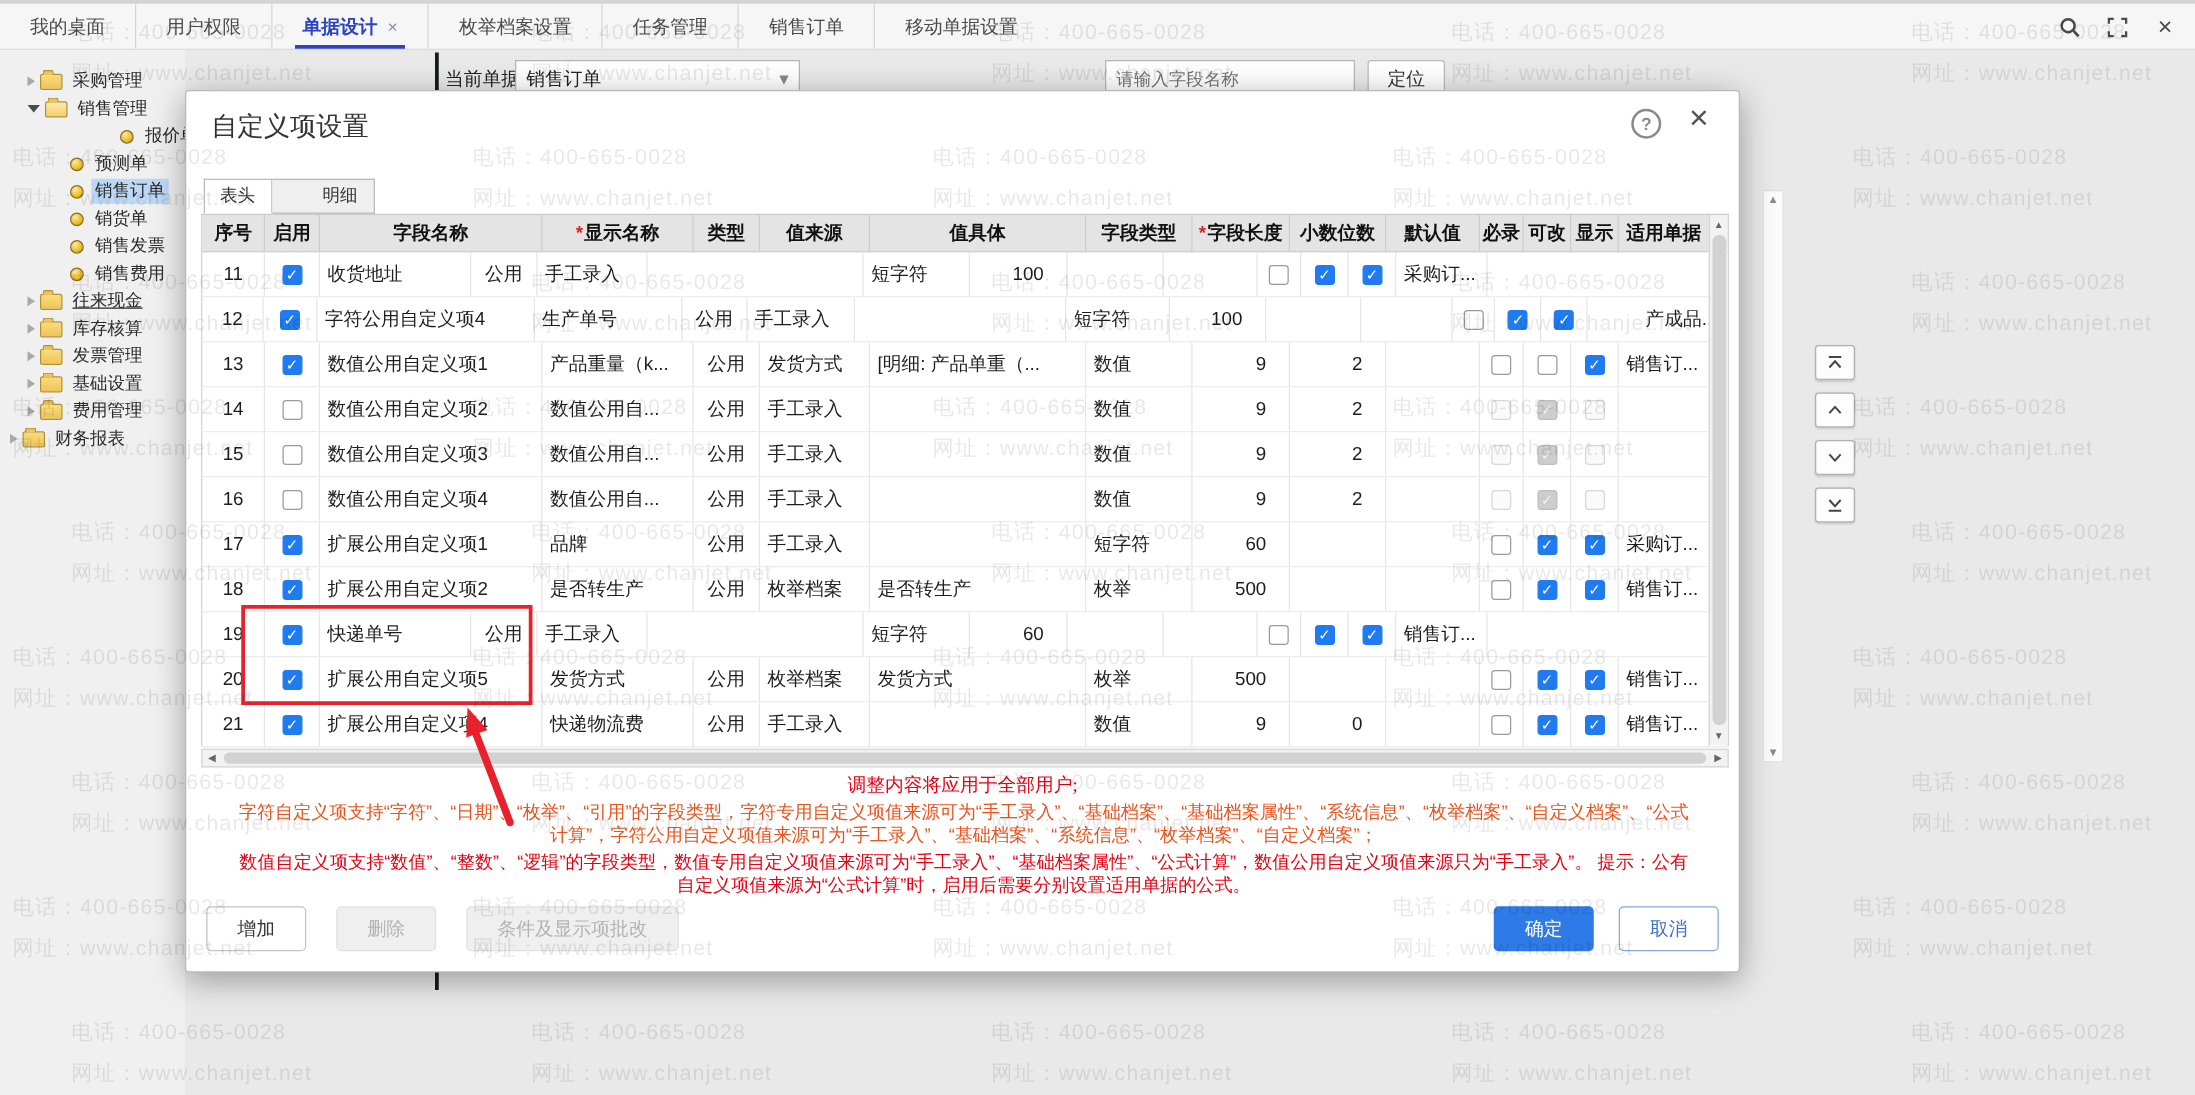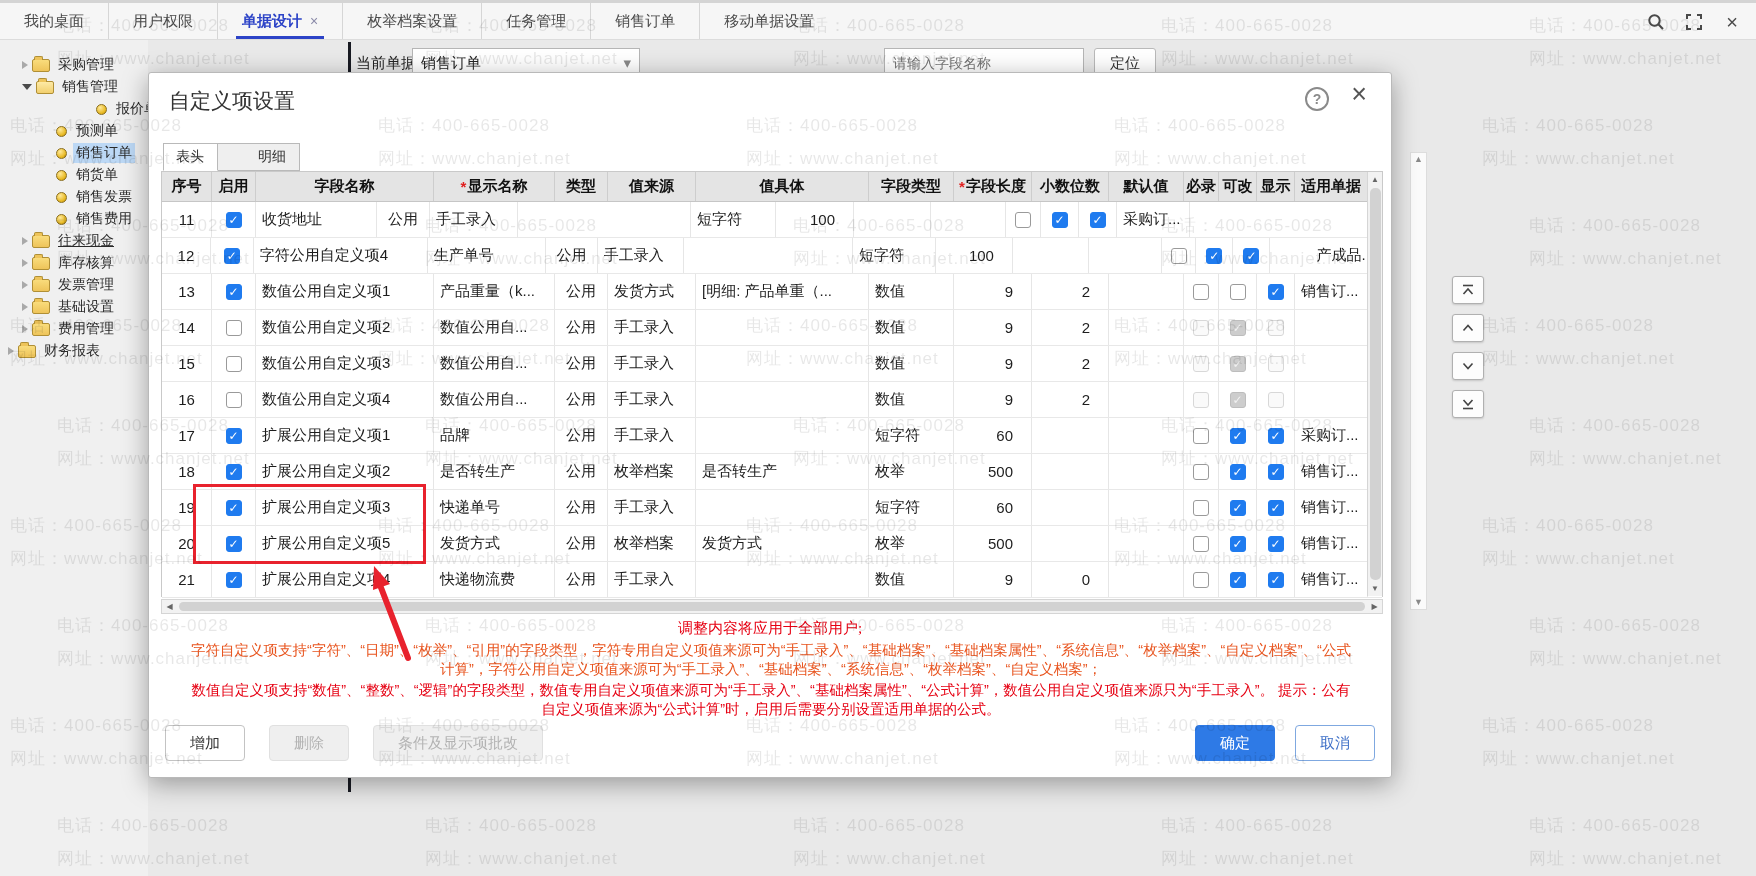--- a/index.html
+++ b/index.html
@@ -512,21 +512,20 @@
           <div class="tc center" style="width: 38px;">
             <span class="cb c"></span>
           </div>
           <div class="tc left" style="width: 73px;">销售订...</div>
         </div>
         <div class="trow">
           <div class="tc center" style="width: 50px;">19</div>
           <div class="tc center" style="width: 44px;">
             <span class="cb c"></span>
           </div>
-          <div class="tc left" style="width: 178px;">扩展公用自定义项3</div>
           <div class="tc left" style="width: 121px;">快递单号</div>
           <div class="tc center" style="width: 53px;">公用</div>
           <div class="tc left" style="width: 88px;">手工录入</div>
           <div class="tc left" style="width: 173px;"></div>
           <div class="tc left" style="width: 85px;">短字符</div>
           <div class="tc right" style="width: 78px;">60</div>
           <div class="tc right" style="width: 77px;"></div>
           <div class="tc left" style="width: 75px;"></div>
           <div class="tc center" style="width: 35px;">
             <span class="cb"></span>

